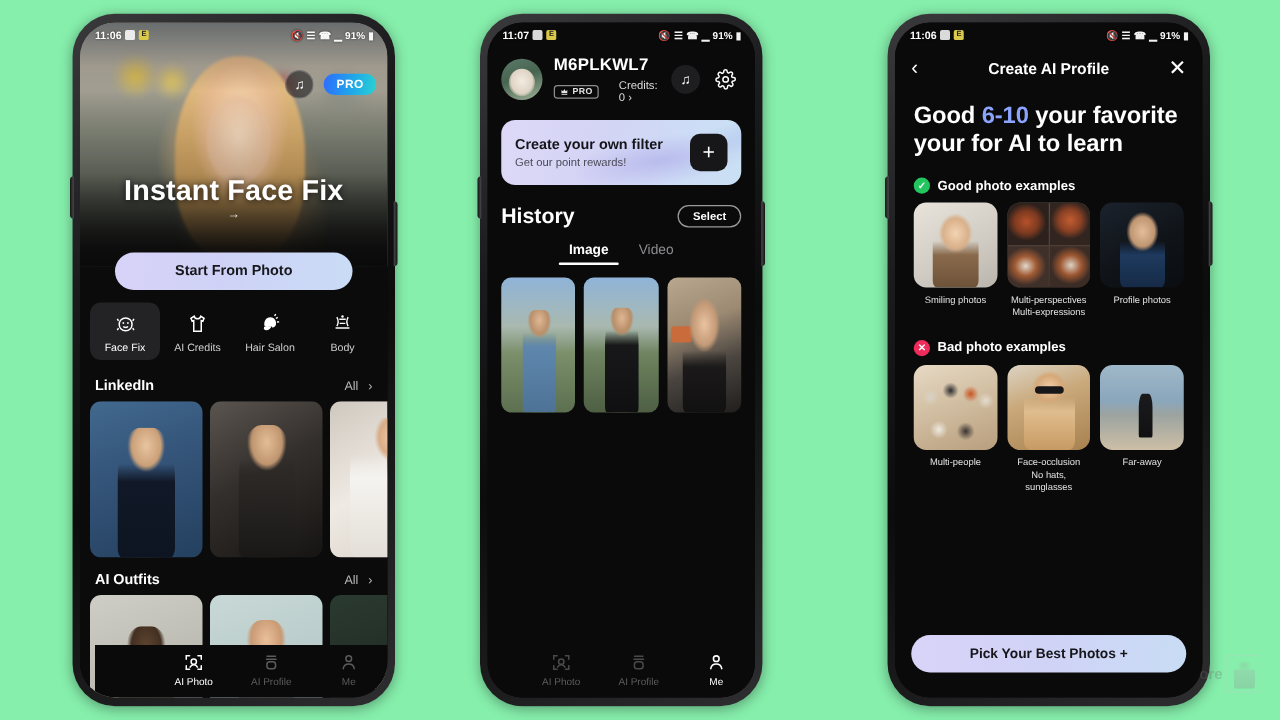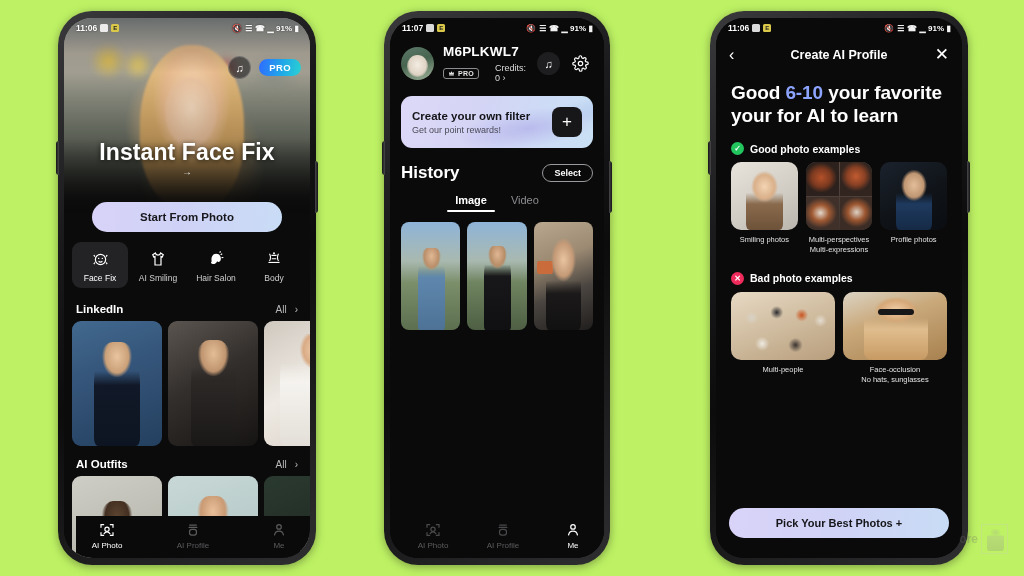--- a/index.html
+++ b/index.html
@@ -2,21 +2,21 @@
 <html><head>
 <meta charset="utf-8">
 <style>
   * { box-sizing: border-box; margin: 0; padding: 0; }
   html, body {
     width: 1024px; height: 576px;
     background: #ffffff;
     font-family: "Liberation Sans", sans-serif;
     overflow: hidden;
   }
-  .stage { position: relative; width: 1024px; height: 576px; background:#bef264; }
+  .stage { position: relative; width: 1024px; height: 576px; background:#86efac; }
 
   
   .phone {
     position: absolute;
     border-radius: 34px;
     background: linear-gradient(145deg,#3a3a3c 0%,#1b1b1d 30%,#0c0c0d 55%,#2e2e30 100%);
     padding: 7px 6px;
     box-shadow: 0 2px 10px rgba(0,0,0,.35);
   }
   .phone::after {
@@ -160,21 +160,21 @@
     border-radius:42% 42% 8% 8%;}
   .t-ao3 { background:linear-gradient(160deg,#2b3a30 0%,#1e2a22 60%,#141c17 100%); }
   .t-ao3::after{ content:""; position:absolute; left:40%; top:16%; width:58%; height:84%;
     background:radial-gradient(ellipse 40% 26% at 50% 16%, #e6bb96 0%, #c3906d 62%, rgba(195,144,109,0) 80%),
                linear-gradient(180deg,rgba(0,0,0,0) 30%,#e8e6e2 46%,#d6d3ce 100%);
     border-radius:42% 42% 8% 8%;}
 
   
   .bottom-nav {
     position:absolute; left:12px; right:0; bottom:0; height:42px; z-index:35;
-    background:#0a0a0b; display:flex; align-items:center; justify-content:space-between;
+    background:#0a0a0b; display:flex; align-items:center; justify-content:flex-end;
     padding-bottom:2px;
   }
   .nav-item { display:flex; flex-direction:column; align-items:center; gap:2.5px;
               color:#5c5c5e; font-size:8px; width:62px; }
   .nav-item.active { color:#ffffff; }
   .nav-item .glyph { height:17px; display:flex; align-items:center; justify-content:center; }
 
   
   .p2 { background:#0a0a0a; position:absolute; inset:0; }
   .p2-header { display:flex; align-items:center; padding:26px 12px 0 11px; gap:9px; }
@@ -390,21 +390,21 @@
               </svg>
             </span>
             <span>Face Fix</span>
           </div>
           <div class="cat">
             <span class="glyph">
               <svg width="18" height="18" viewBox="0 0 24 24" fill="none" stroke="#fff" stroke-width="1.6">
                 <path d="M8.5 4 5 6.2l1.3 3.1 1.7-.7V20h8V8.6l1.7.7L19 6.2 15.5 4a3.6 3.6 0 0 1-7 0z"></path>
               </svg>
             </span>
-            <span>AI Smiling</span>
+            <span>AI Credits</span>
           </div>
           <div class="cat">
             <span class="glyph">
               <svg width="18" height="18" viewBox="0 0 24 24" fill="none" stroke="#fff" stroke-width="1.5">
                 <path d="M6.2 14.5C5 9.6 7.8 5 12.2 5c4.4 0 6.8 3.6 6.2 7.6-.3 2-1.6 3.3-3.2 3.3-1 0-1.3-.5-1.6-1.3" fill="#fff" stroke="none"></path>
                 <path d="M13.6 14.6c-.7 2.6-3.1 4.4-5.9 4.2-1.4-.1-2.3-.9-2.3-2 0-1.4 1.4-2.3 3-2.3z" fill="#fff" stroke="none"></path>
                 <path d="M18.2 6.4l2.1-1.3M19.4 10.2l2.4-.2M17 3.8l1-2.2"></path>
               </svg>
             </span>
             <span>Hair Salon</span>
@@ -651,20 +651,24 @@
         <div class="ex-row">
           <div class="ex-item">
             <div class="ex-img b1"></div>
             <div class="ex-cap">Multi-people</div>
           </div>
           <div class="ex-item">
             <div class="ex-img b2"></div>
             <div class="ex-cap" style="white-space:pre-line">Face-occlusion
 No hats, sunglasses</div>
           </div>
+          <div class="ex-item">
+            <div class="ex-img b3"></div>
+            <div class="ex-cap">Far-away</div>
+          </div>
         </div>
 
         <div class="p3-cta">Pick Your Best Photos +</div>
       </div>
     </div>
   </div>
 
   <div class="watermark">
     <span>ore</span>
     <span class="wm-box"></span>

